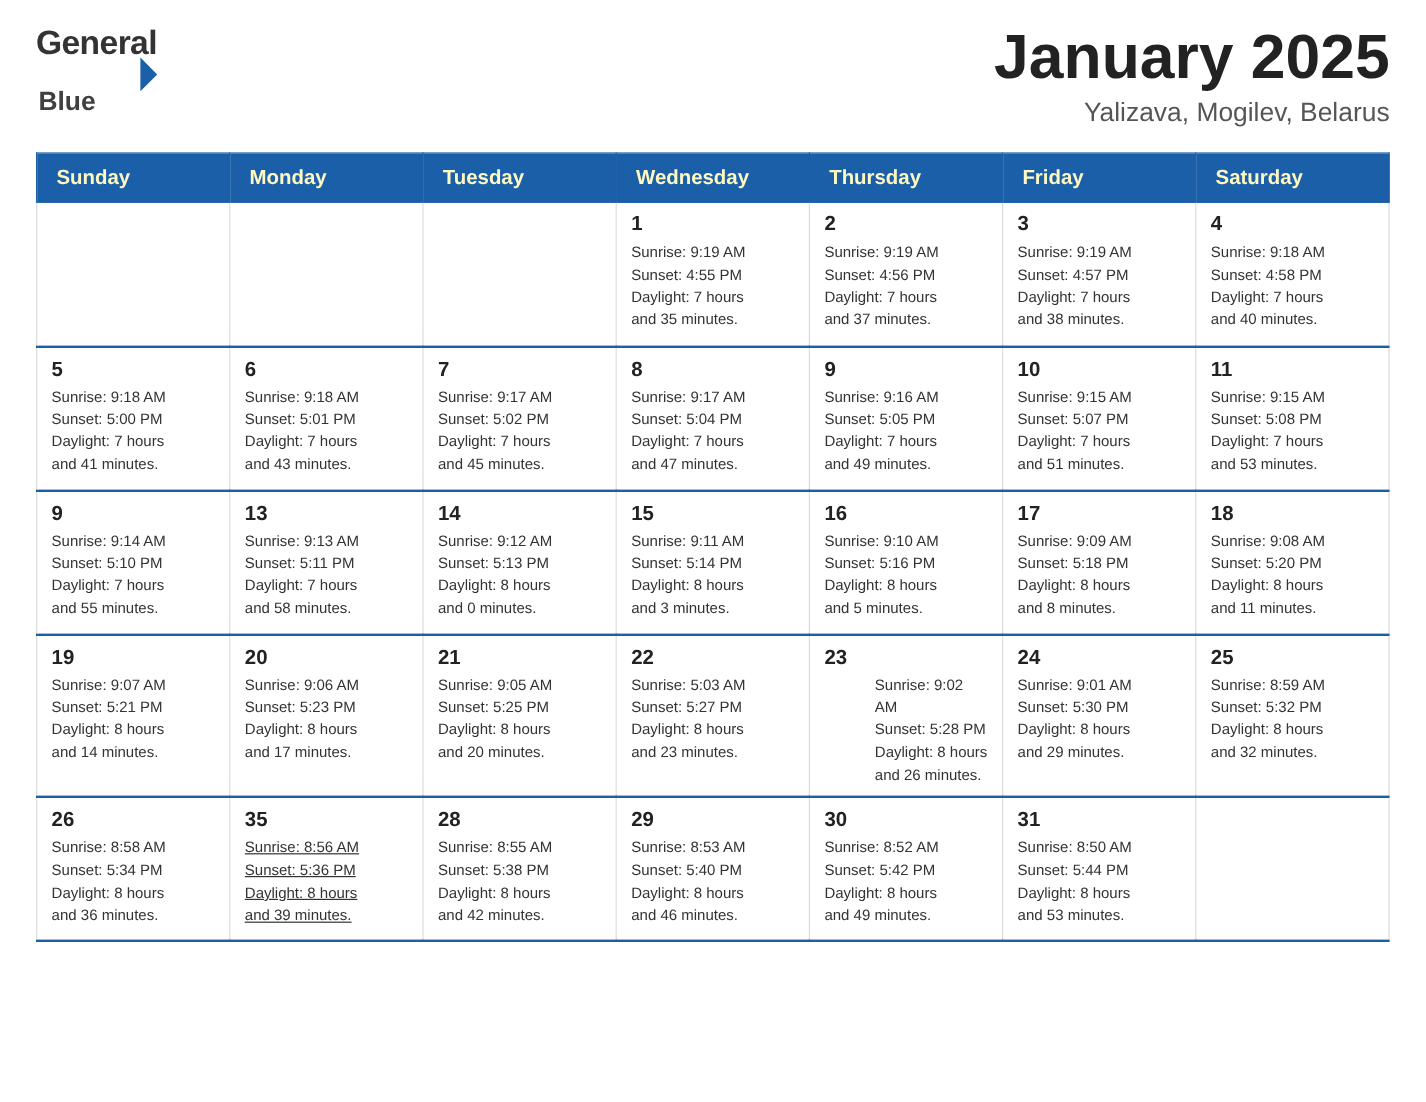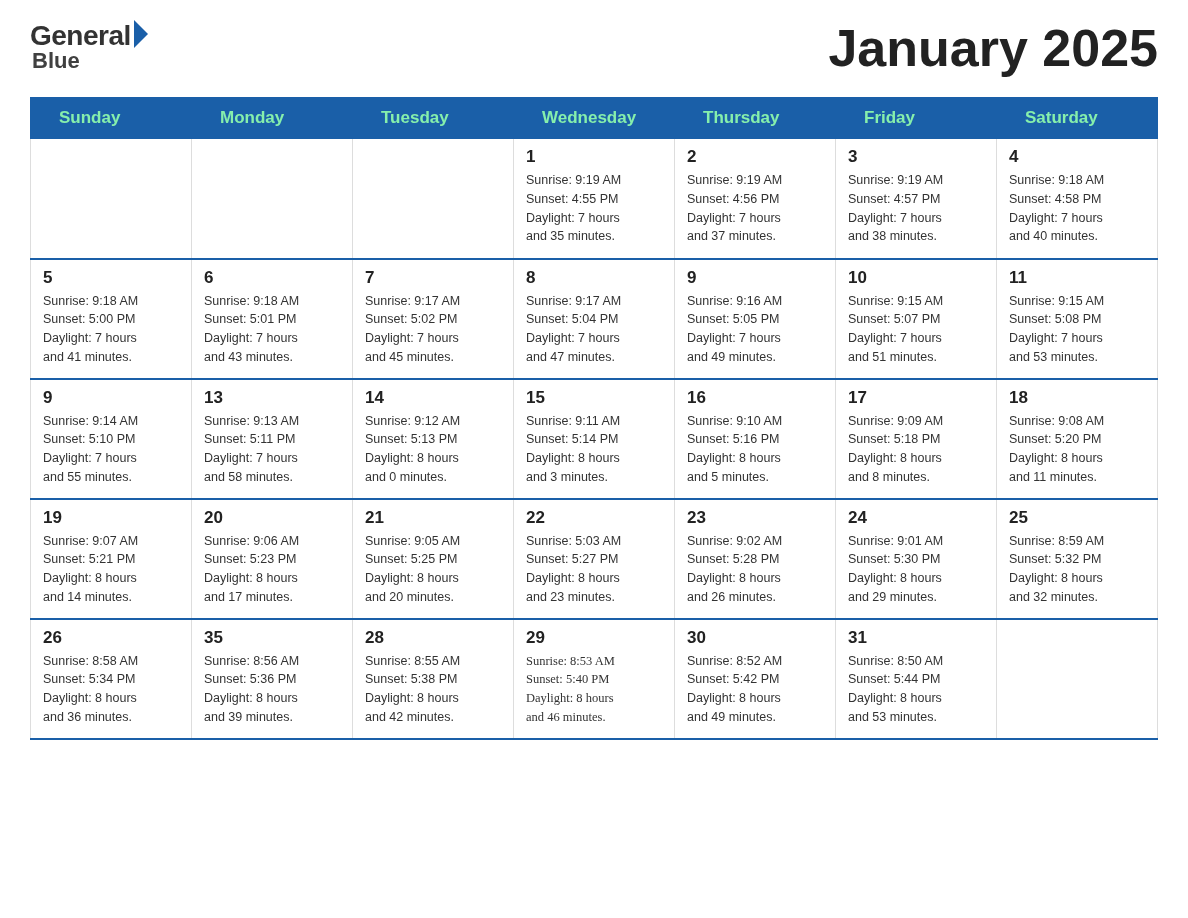--- a/index.html
+++ b/index.html
@@ -16,21 +16,22 @@
       align-items: flex-start;
       margin-bottom: 20px;
     }
     .logo {
       display: flex;
       flex-direction: column;
       align-items: flex-start;
     }
     .logo-top {
       display: flex;
-      align-items: center;
+      align-items: flex-end;
+      flex-direction: column;
     }
     .logo-general {
       font-size: 28px;
       font-weight: bold;
       color: #333;
       letter-spacing: -0.5px;
     }
     .logo-triangle {
       width: 0;
       height: 0;
@@ -60,24 +61,24 @@
       font-size: 22px;
       color: #555;
       margin-top: 4px;
     }
     table {
       width: 100%;
       border-collapse: collapse;
     }
     thead tr th {
       background-color: #1a5fa8;
-      color: #86efac;
+      color: #fef9c3;
       font-size: 17px;
       font-weight: bold;
-      padding: 10px 28px;
+      padding: 10px 16px;
       text-align: left;
       border: 1px solid #1a5fa8;
     }
     tbody tr {
       border-bottom: 2px solid #1a5fa8;
     }
     tbody tr td {
       vertical-align: top;
       padding: 8px 12px;
       font-size: 13px;
@@ -109,20 +110,21 @@
 <div class="header">
   <div class="logo">
     <div class="logo-top">
       <span class="logo-general">General</span>
       <div class="logo-triangle"></div>
     </div>
     <span class="logo-blue-word">Blue</span>
   </div>
   <div class="title-section">
     <div class="month-title">January 2025</div>
+    <div class="location-title">Yalizava, Mogilev, Belarus</div>
   </div>
 </div>
 
 <table>
   <thead>
     <tr>
     <th>Sunday</th>
         <th>Monday</th>
         <th>Tuesday</th>
         <th>Wednesday</th>
@@ -291,21 +293,21 @@
         </td>
         <td>
           <div class="day-number">22</div>
           <div class="day-info" style="white-space: pre-line;">Sunrise: 5:03 AM
 Sunset: 5:27 PM
 Daylight: 8 hours
 and 23 minutes.</div>
         </td>
         <td>
           <div class="day-number">23</div>
-          <div class="day-info" style="white-space: pre-line;">Sunrise: 9:02 AM
+          <div class="day-info" style="white-space: pre-line; margin-left: 42px;">Sunrise: 9:02 AM
 Sunset: 5:28 PM
 Daylight: 8 hours
 and 26 minutes.</div>
         </td>
         <td>
           <div class="day-number">24</div>
           <div class="day-info" style="white-space: pre-line;">Sunrise: 9:01 AM
 Sunset: 5:30 PM
 Daylight: 8 hours
 and 29 minutes.</div>
@@ -321,35 +323,35 @@
       <tr>
         <td>
           <div class="day-number">26</div>
           <div class="day-info" style="white-space: pre-line;">Sunrise: 8:58 AM
 Sunset: 5:34 PM
 Daylight: 8 hours
 and 36 minutes.</div>
         </td>
         <td>
           <div class="day-number">35</div>
-          <div class="day-info" style="white-space: pre-line;">Sunrise: 8:56 AM
+          <div class="day-info" style="white-space: pre-line; text-decoration: underline;">Sunrise: 8:56 AM
 Sunset: 5:36 PM
 Daylight: 8 hours
 and 39 minutes.</div>
         </td>
         <td>
           <div class="day-number">28</div>
           <div class="day-info" style="white-space: pre-line;">Sunrise: 8:55 AM
 Sunset: 5:38 PM
 Daylight: 8 hours
 and 42 minutes.</div>
         </td>
         <td>
           <div class="day-number">29</div>
-          <div class="day-info" style="white-space: pre-line; font-family: Liberation Serif, serif;">Sunrise: 8:53 AM
+          <div class="day-info" style="white-space: pre-line;">Sunrise: 8:53 AM
 Sunset: 5:40 PM
 Daylight: 8 hours
 and 46 minutes.</div>
         </td>
         <td>
           <div class="day-number">30</div>
           <div class="day-info" style="white-space: pre-line;">Sunrise: 8:52 AM
 Sunset: 5:42 PM
 Daylight: 8 hours
 and 49 minutes.</div>

